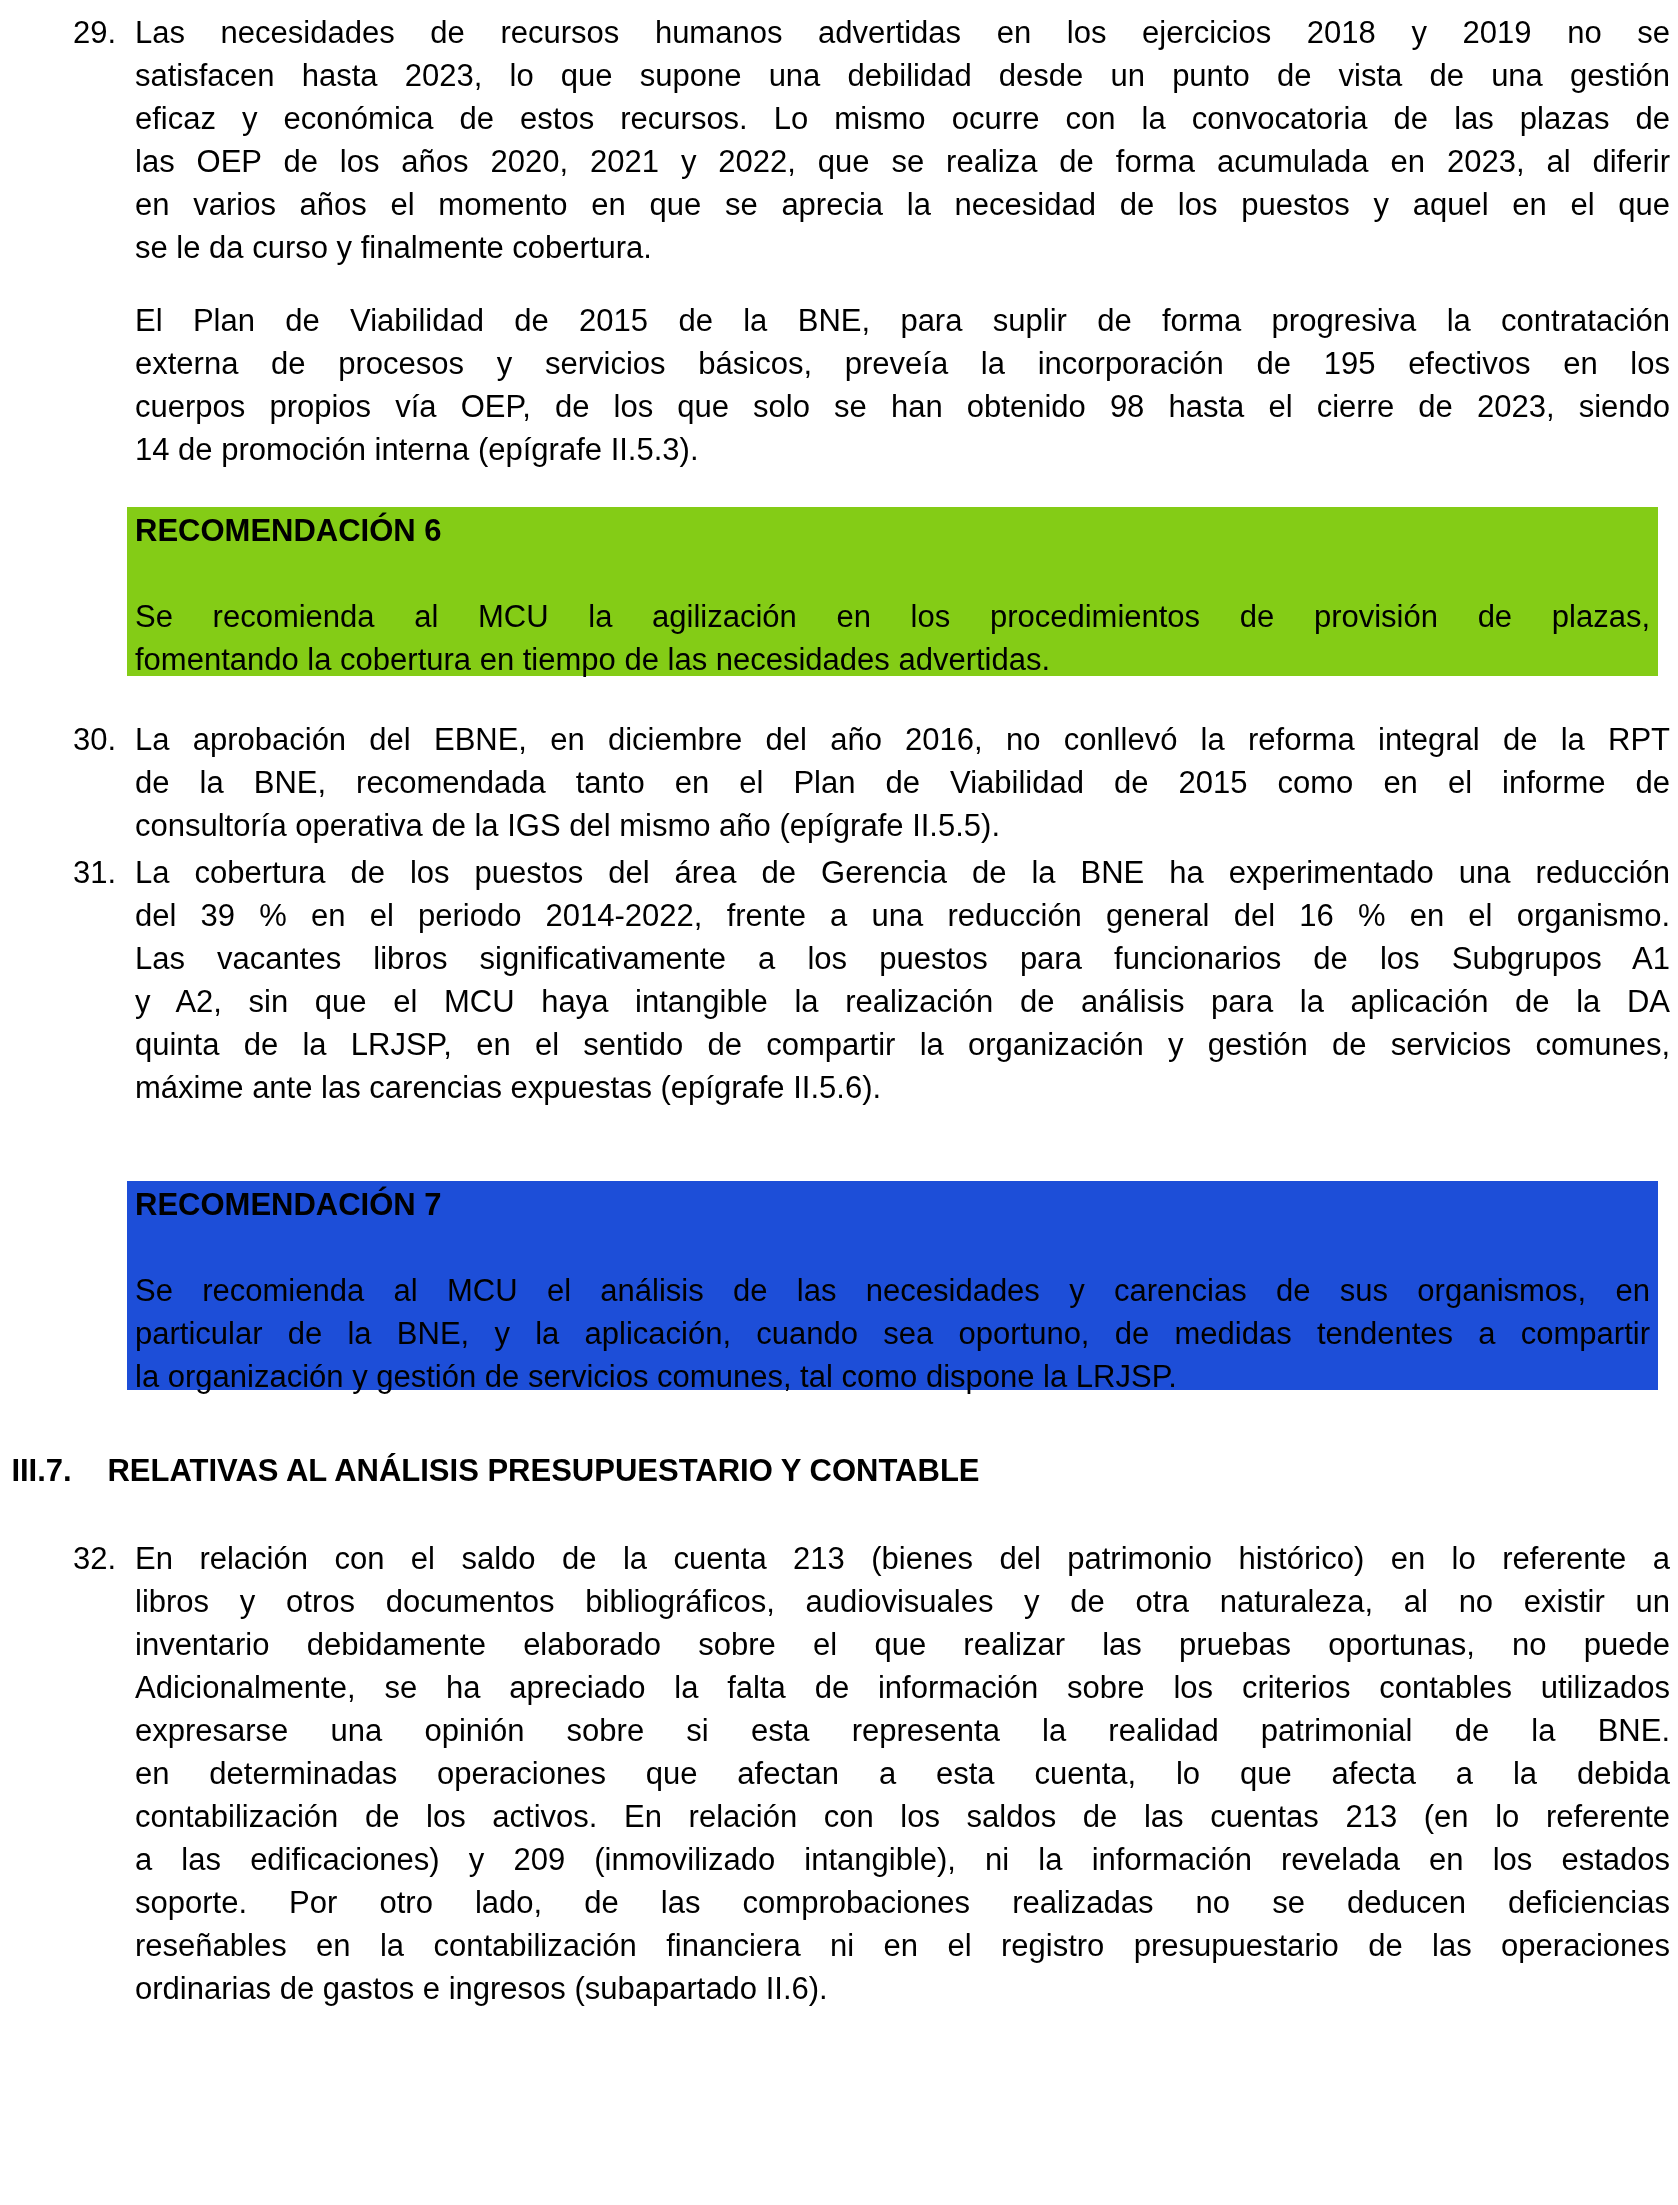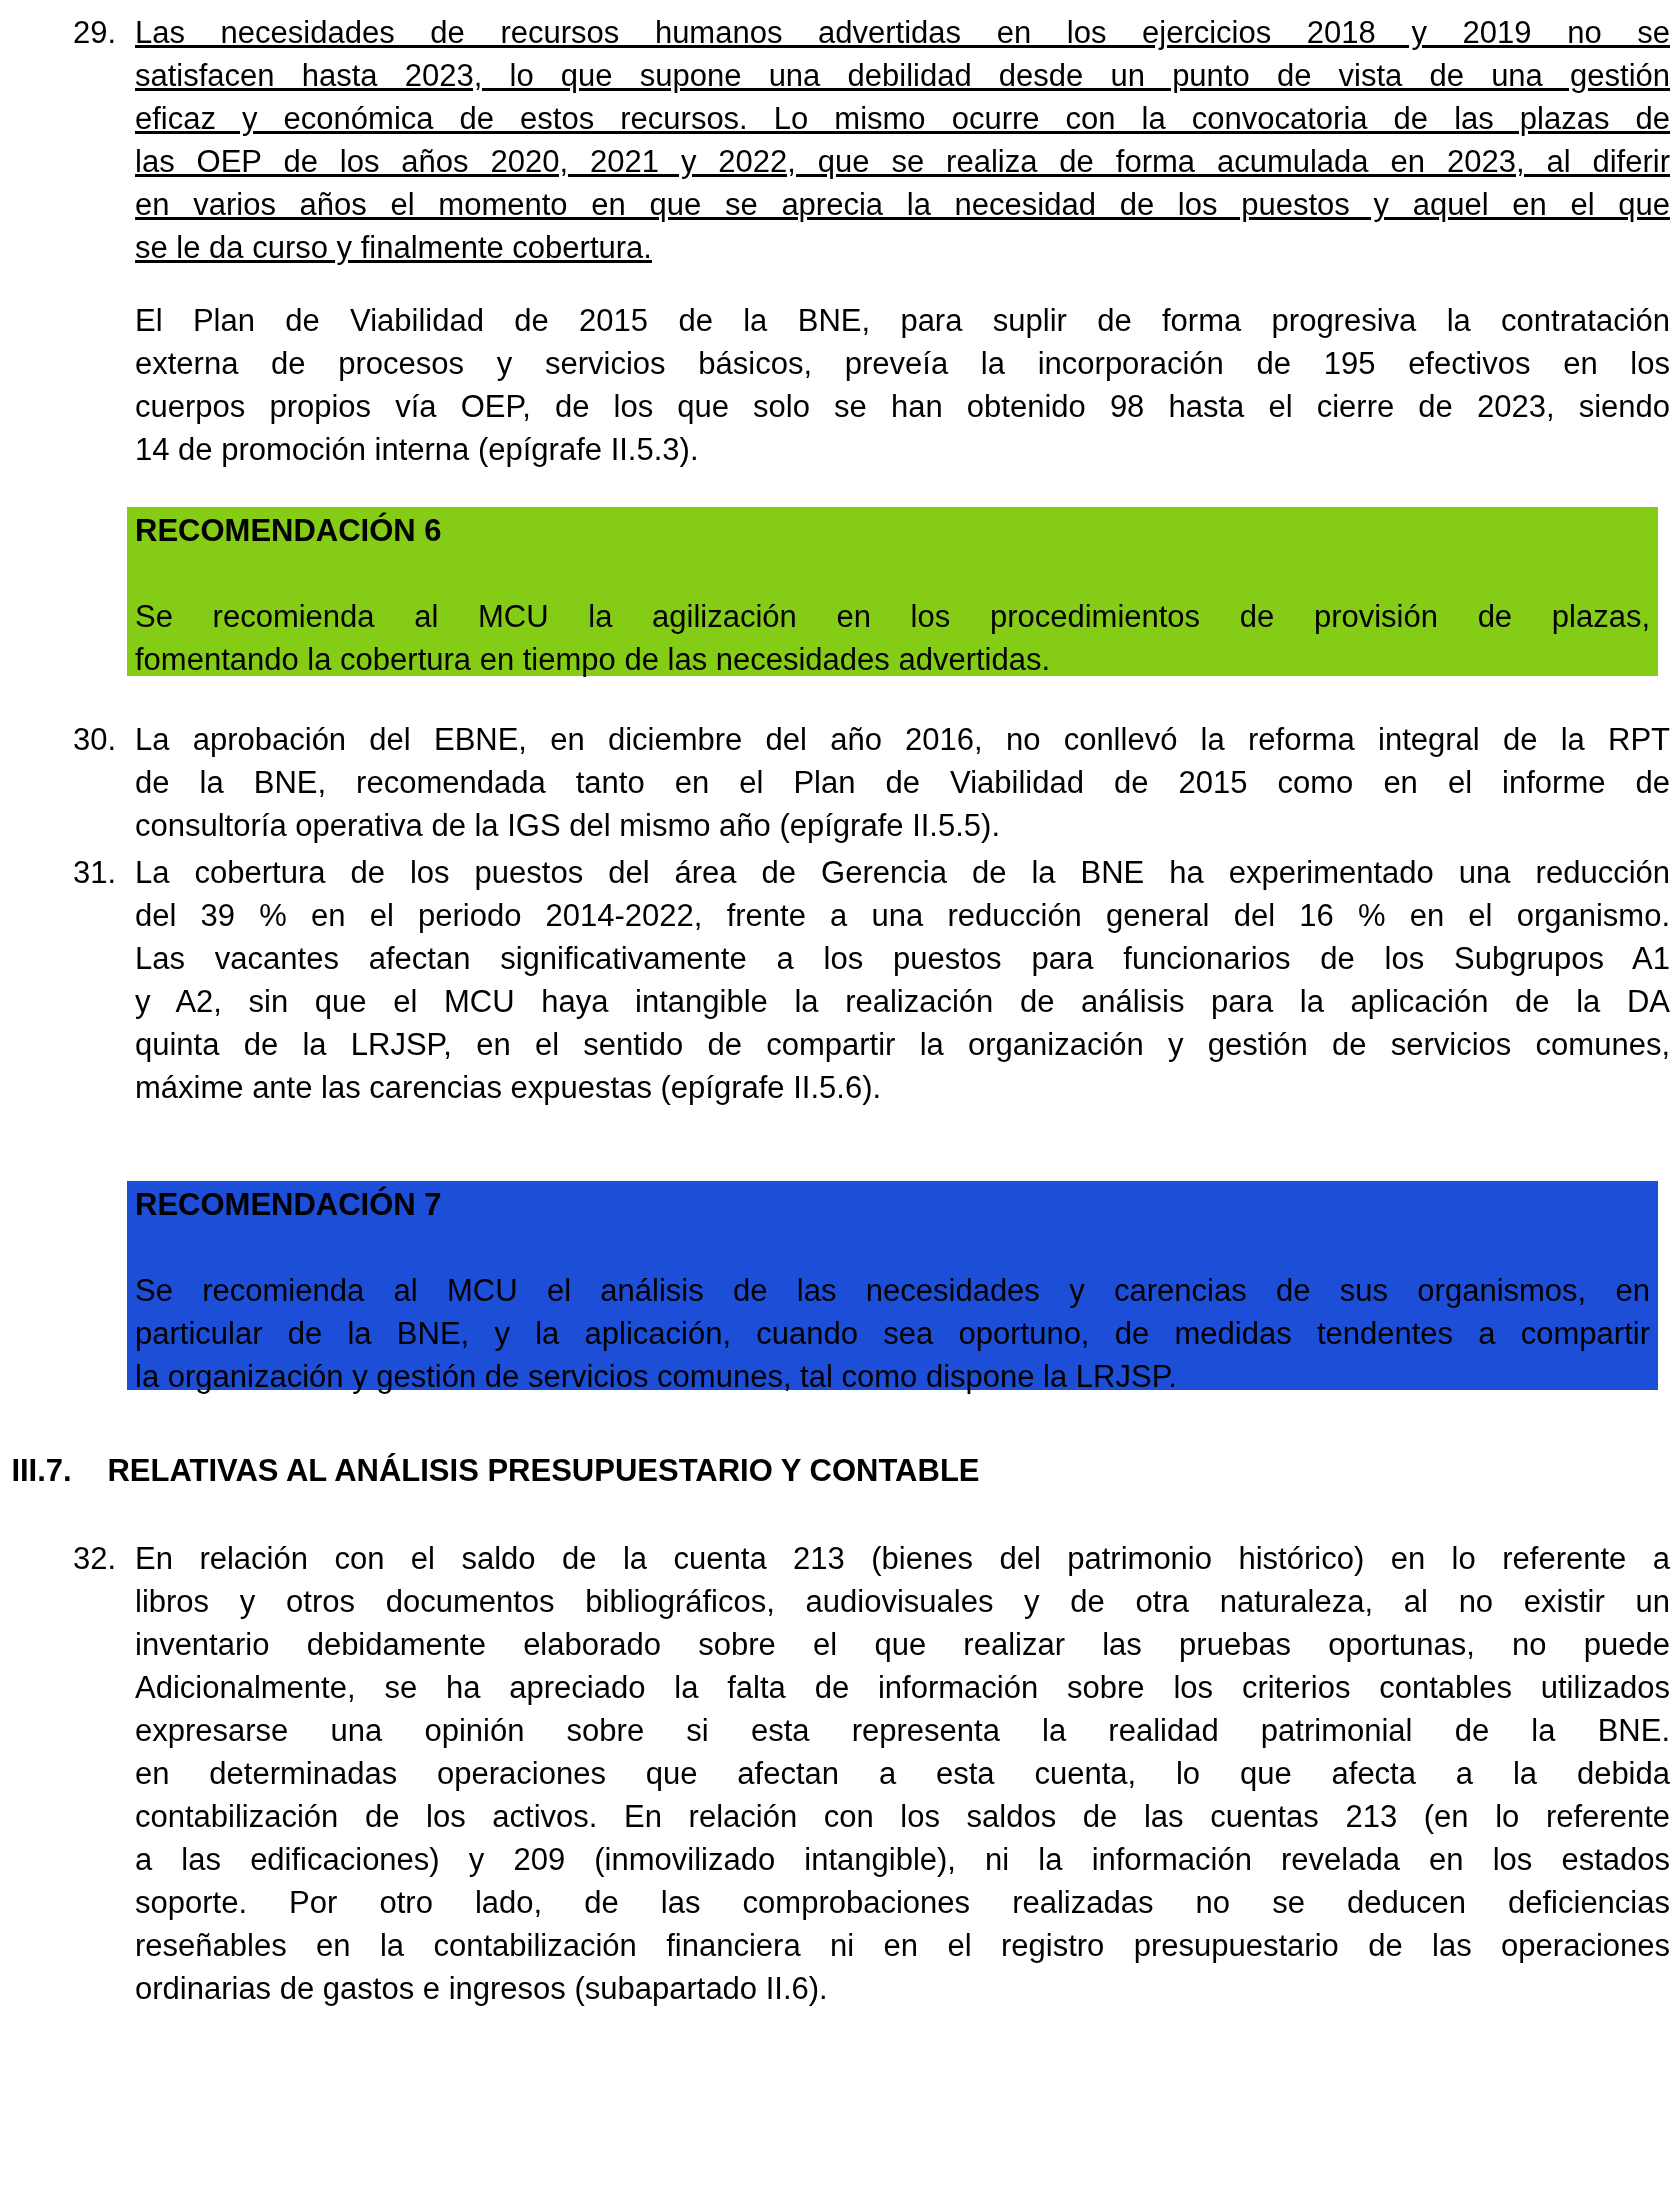--- a/index.html
+++ b/index.html
@@ -15,21 +15,21 @@
   .recbox .block { left: 8px; width: 1515px; }
   .rec-title { font-weight: bold; font-size: 31px; line-height: 43px; height: 43px; display:block; }
   .heading { position: absolute; left: 11.4px; top: 1449px; font-weight: bold; font-size: 31px; line-height: 43px; white-space: nowrap; }
   .heading .h-num { display: inline-block; width: 96px; }
 </style>
 </head>
 <body>
 
 <div class="page">
 
-  <div class="block" style="top:11.4px;text-decoration:underline;">
+  <div class="block" style="top:11.4px;">
     <span class="num">29.</span>
     <span class="line">Las necesidades de recursos humanos advertidas en los ejercicios 2018 y 2019 no se</span>
     <span class="line">satisfacen hasta 2023, lo que supone una debilidad desde un punto de vista de una gestión</span>
     <span class="line">eficaz y económica de estos recursos. Lo mismo ocurre con la convocatoria de las plazas de</span>
     <span class="line">las OEP de los años 2020, 2021 y 2022, que se realiza de forma acumulada en 2023, al diferir</span>
     <span class="line">en varios años el momento en que se aprecia la necesidad de los puestos y aquel en el que</span>
     <span class="line last">se le da curso y finalmente cobertura.</span>
   </div>
 
   <div class="block" style="top:299px;">
@@ -52,21 +52,21 @@
     <span class="num">30.</span>
     <span class="line">La aprobación del EBNE, en diciembre del año 2016, no conllevó la reforma integral de la RPT</span>
     <span class="line">de la BNE, recomendada tanto en el Plan de Viabilidad de 2015 como en el informe de</span>
     <span class="line last">consultoría operativa de la IGS del mismo año (epígrafe II.5.5).</span>
   </div>
 
   <div class="block" style="top:851px;">
     <span class="num">31.</span>
     <span class="line">La cobertura de los puestos del área de Gerencia de la BNE ha experimentado una reducción</span>
     <span class="line">del 39 % en el periodo 2014-2022, frente a una reducción general del 16 % en el organismo.</span>
-    <span class="line">Las vacantes afectan significativamente a los puestos para funcionarios de los Subgrupos A1</span>
+    <span class="line">Las vacantes libros significativamente a los puestos para funcionarios de los Subgrupos A1</span>
     <span class="line">y A2, sin que el MCU haya intangible la realización de análisis para la aplicación de la DA</span>
     <span class="line">quinta de la LRJSP, en el sentido de compartir la organización y gestión de servicios comunes,</span>
     <span class="line last">máxime ante las carencias expuestas (epígrafe II.5.6).</span>
   </div>
 
   <div class="recbox" style="top: 1181px; height: 209px; background: #1d4ed8;">
     <div class="block" style="top:1.6px;">
       <span class="rec-title">RECOMENDACIÓN 7</span>
       <span class="line" style="height:43px;"></span>
       <span class="line">Se recomienda al MCU el análisis de las necesidades y carencias de sus organismos, en</span>

